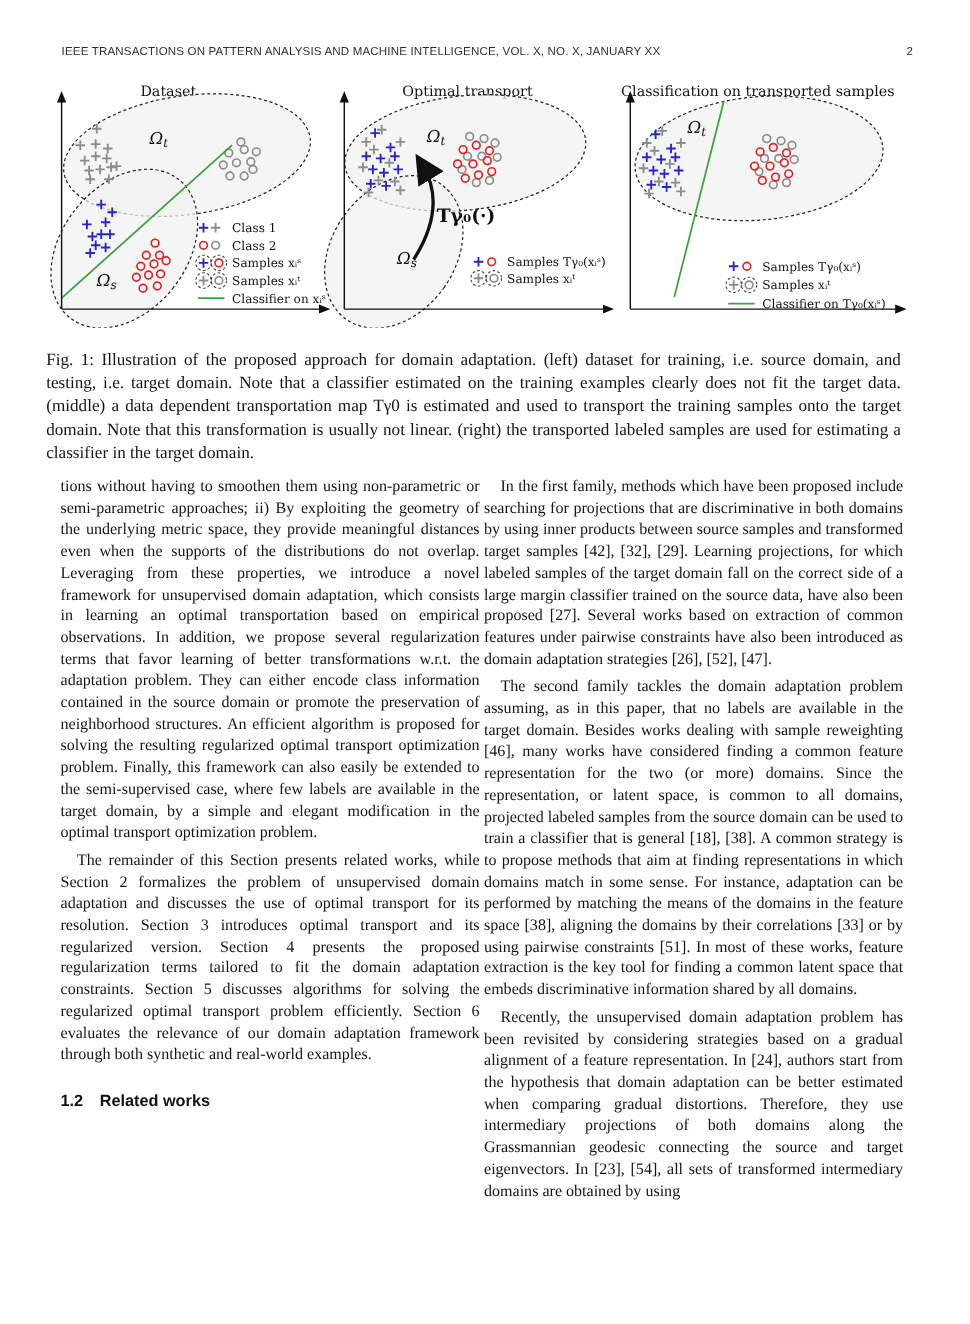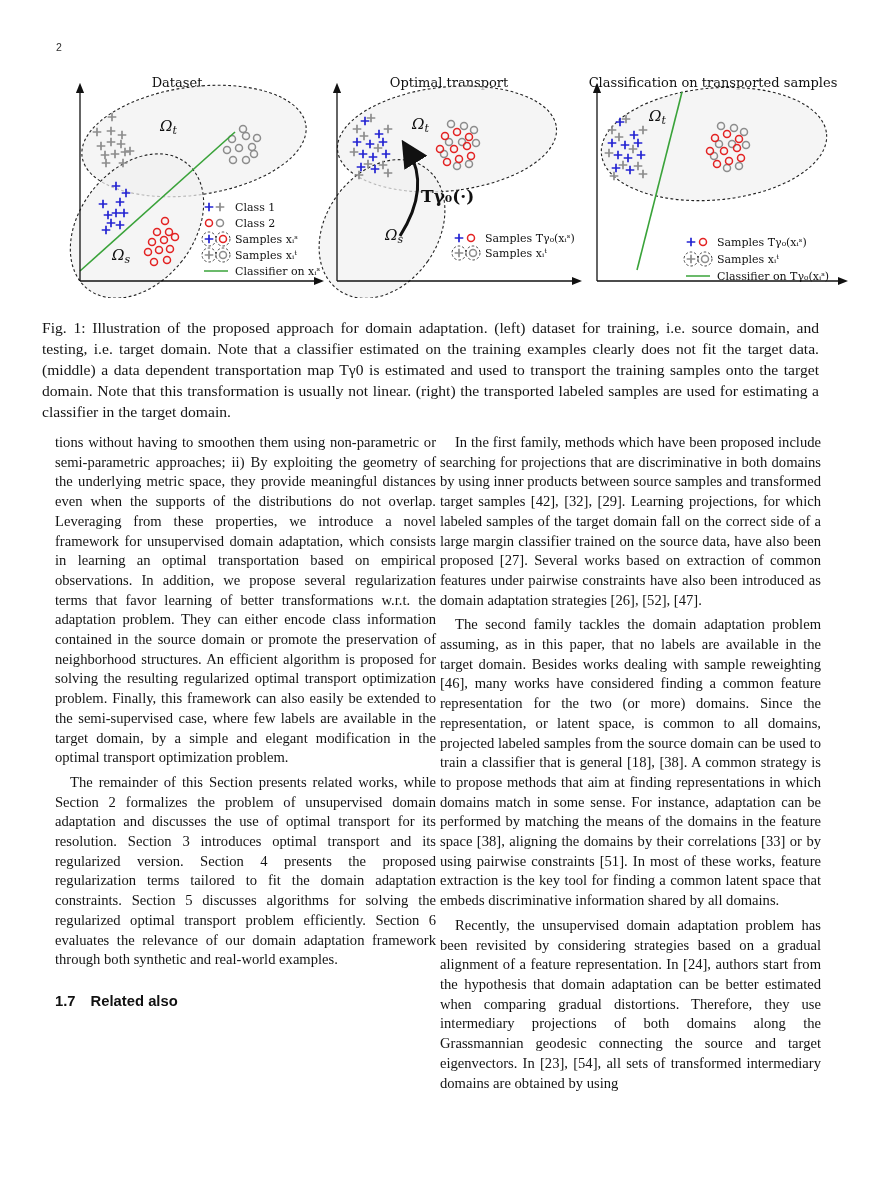--- a/index.html
+++ b/index.html
@@ -2,40 +2,41 @@
 <html><head>
 <meta charset="utf-8">
 <style>
   html,body{margin:0;padding:0;background:#ffffff;}
   .page{position:relative;width:882px;height:1204px;background:#fff;overflow:hidden;
         font-family:"Liberation Serif",serif;color:#141414;}
   .running-head{position:absolute;top:41px;left:56px;right:52px;display:flex;
         justify-content:space-between;align-items:baseline;
         font-family:"Liberation Sans",sans-serif;font-size:10.5px;color:#2e2e2e;
         letter-spacing:.15px;}
-  .figure-wrap{position:absolute;top:74px;left:57px;width:792px;height:224px;}
+  .figure-wrap{position:absolute;top:74px;left:33px;width:792px;height:224px;}
   svg{display:block;}
   svg text{font-family:"DejaVu Serif",serif;}
   .caption{position:absolute;top:301px;left:42px;width:777px;
         font-size:15.6px;line-height:21px;text-align:justify;}
   .columns{position:absolute;top:433px;left:55px;width:777px;display:flex;gap:4px;}
   .col{width:381px;text-align:justify;font-size:14.6px;line-height:19.7px;}
   .col p{margin:0 0 5px 0;}
   .col p.indent{text-indent:15px;}
   h2{font-family:"Liberation Sans",sans-serif;font-size:14.8px;font-weight:bold;
      color:#111;margin:22px 0 11px 0;}
   h2 .num{margin-right:15px;}
   strong.lead{font-weight:bold;margin-right:7px;}
 </style>
 </head>
 <body>
 
 <div class="page">
 
   <div class="running-head">
+    <span>IEEE TRANSACTIONS ON PATTERN ANALYSIS AND MACHINE INTELLIGENCE, VOL. X, NO. X, JANUARY XX</span>
     <span>2</span>
   </div>
 
   <div class="figure-wrap">
     <svg id="fig-svg" width="792" height="224" viewBox="0 0 792 224">
       <defs>
         <marker id="ah" markerWidth="9" markerHeight="9" refX="5" refY="4.5" orient="auto">
           <path d="M0,0 L9,4.5 L0,9 z" fill="#111"></path>
         </marker>
         <marker id="ah2" markerWidth="8" markerHeight="8" refX="4" refY="4" orient="auto">
@@ -230,21 +231,21 @@
       </svg>
   </div>
 
   <p class="caption">Fig. 1: Illustration of the proposed approach for domain adaptation. (left) dataset for training, i.e. source domain, and testing, i.e. target domain. Note that a classifier estimated on the training examples clearly does not fit the target data. (middle) a data dependent transportation map Tγ0 is estimated and used to transport the training samples onto the target domain. Note that this transformation is usually not linear. (right) the transported labeled samples are used for estimating a classifier in the target domain.</p>
 
   <div class="columns">
     <div class="col">
       <p>tions without having to smoothen them using non-parametric or semi-parametric approaches; ii) By exploiting the geometry of the underlying metric space, they provide meaningful distances even when the supports of the distributions do not overlap. Leveraging from these properties, we introduce a novel framework for unsupervised domain adaptation, which consists in learning an optimal transportation based on empirical observations. In addition, we propose several regularization terms that favor learning of better transformations w.r.t. the adaptation problem. They can either encode class information contained in the source domain or promote the preservation of neighborhood structures. An efficient algorithm is proposed for solving the resulting regularized optimal transport optimization problem. Finally, this framework can also easily be extended to the semi-supervised case, where few labels are available in the target domain, by a simple and elegant modification in the optimal transport optimization problem.</p>
       <p class="indent">The remainder of this Section presents related works, while Section 2 formalizes the problem of unsupervised domain adaptation and discusses the use of optimal transport for its resolution. Section 3 introduces optimal transport and its regularized version. Section 4 presents the proposed regularization terms tailored to fit the domain adaptation constraints. Section 5 discusses algorithms for solving the regularized optimal transport problem efficiently. Section 6 evaluates the relevance of our domain adaptation framework through both synthetic and real-world examples.</p>
       <h2>
-        <span class="num">1.7</span><span>Related also</span>
+        <span class="num">1.2</span><span>Related works</span>
       </h2>
     </div>
     <div class="col">
       <p class="indent">In the first family, methods which have been proposed include searching for projections that are discriminative in both domains by using inner products between source samples and transformed target samples [42], [32], [29]. Learning projections, for which labeled samples of the target domain fall on the correct side of a large margin classifier trained on the source data, have also been proposed [27]. Several works based on extraction of common features under pairwise constraints have also been introduced as domain adaptation strategies [26], [52], [47].</p>
       <p class="indent">The second family tackles the domain adaptation problem assuming, as in this paper, that no labels are available in the target domain. Besides works dealing with sample reweighting [46], many works have considered finding a common feature representation for the two (or more) domains. Since the representation, or latent space, is common to all domains, projected labeled samples from the source domain can be used to train a classifier that is general [18], [38]. A common strategy is to propose methods that aim at finding representations in which domains match in some sense. For instance, adaptation can be performed by matching the means of the domains in the feature space [38], aligning the domains by their correlations [33] or by using pairwise constraints [51]. In most of these works, feature extraction is the key tool for finding a common latent space that embeds discriminative information shared by all domains.</p>
       <p class="indent">Recently, the unsupervised domain adaptation problem has been revisited by considering strategies based on a gradual alignment of a feature representation. In [24], authors start from the hypothesis that domain adaptation can be better estimated when comparing gradual distortions. Therefore, they use intermediary projections of both domains along the Grassmannian geodesic connecting the source and target eigenvectors. In [23], [54], all sets of transformed intermediary domains are obtained by using</p>
     </div>
   </div>
 
 </div>

